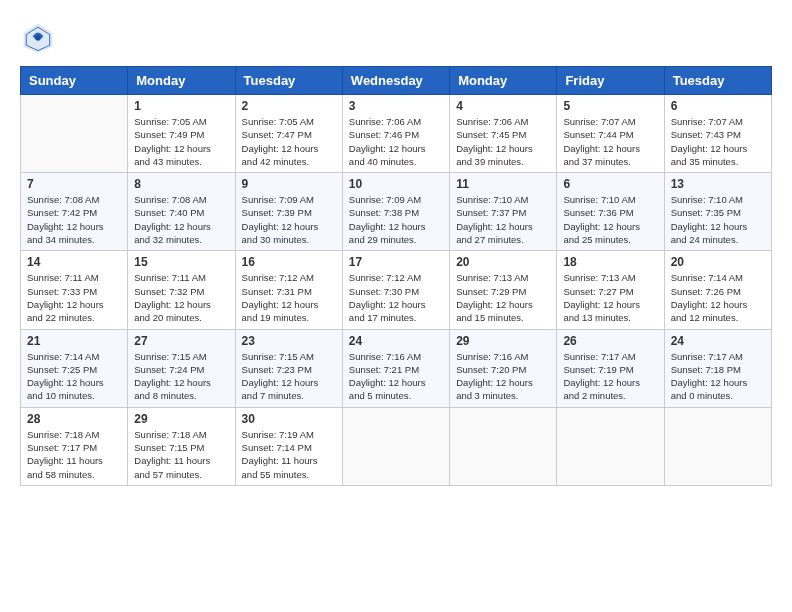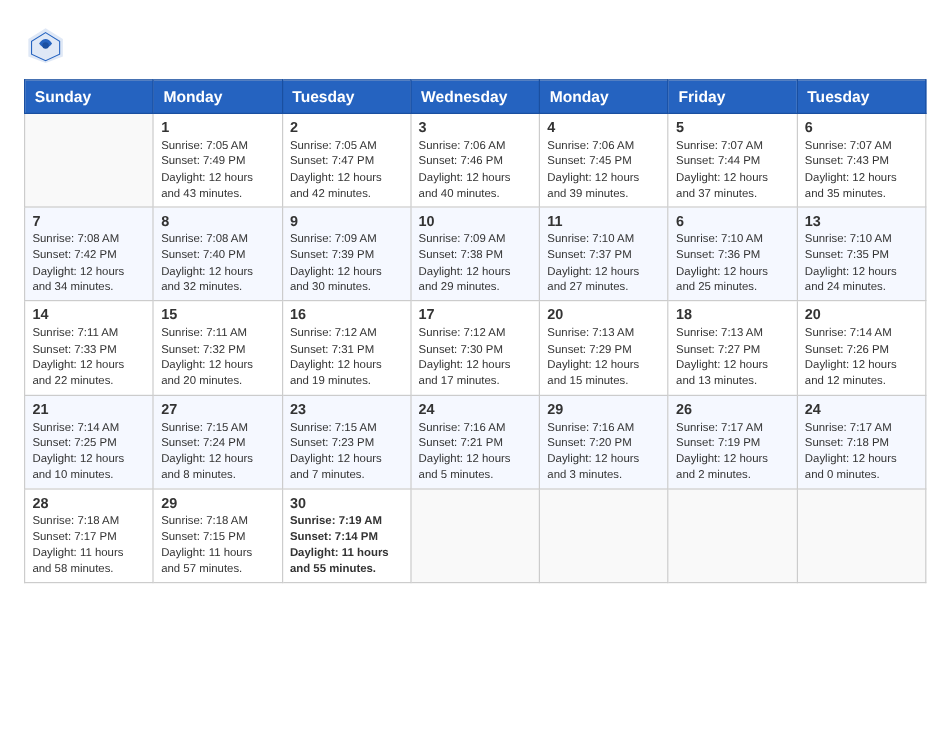--- a/index.html
+++ b/index.html
@@ -330,21 +330,21 @@
         </td>
         <td>
           <span class="day-number">29</span>
           <div class="day-info" style="white-space: pre-line;">Sunrise: 7:18 AM
 Sunset: 7:15 PM
 Daylight: 11 hours
 and 57 minutes.</div>
         </td>
         <td>
           <span class="day-number">30</span>
-          <div class="day-info" style="white-space: pre-line; font-weight: bold;">Sunrise: 7:19 AM
+          <div class="day-info" style="white-space: pre-line;">Sunrise: 7:19 AM
 Sunset: 7:14 PM
 Daylight: 11 hours
 and 55 minutes.</div>
         </td>
         <td class="empty"></td>
         <td class="empty"></td>
         <td class="empty"></td>
         <td class="empty"></td>
       </tr>
     </tbody>

